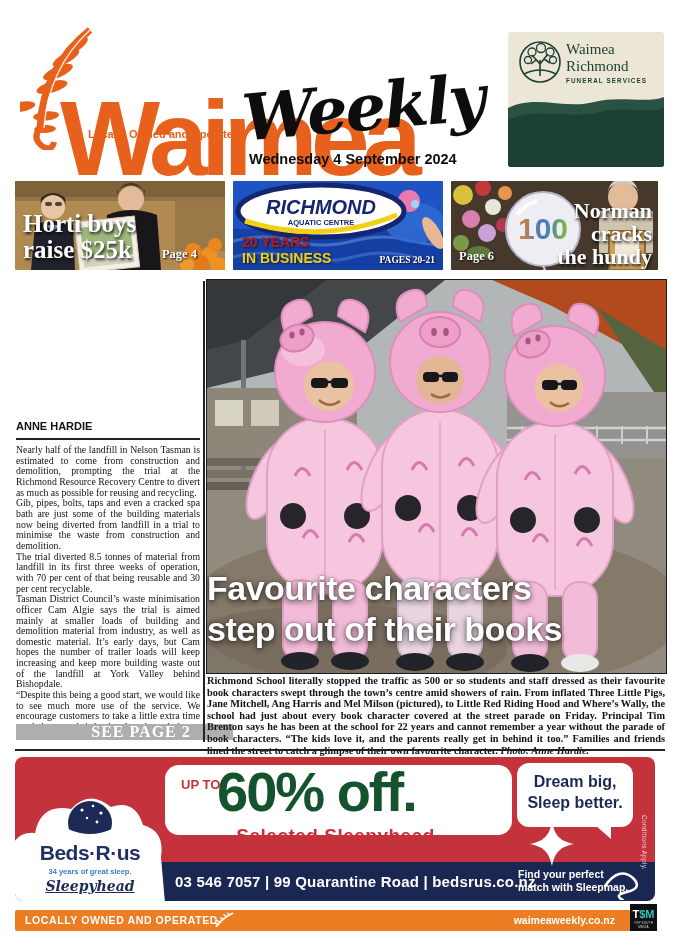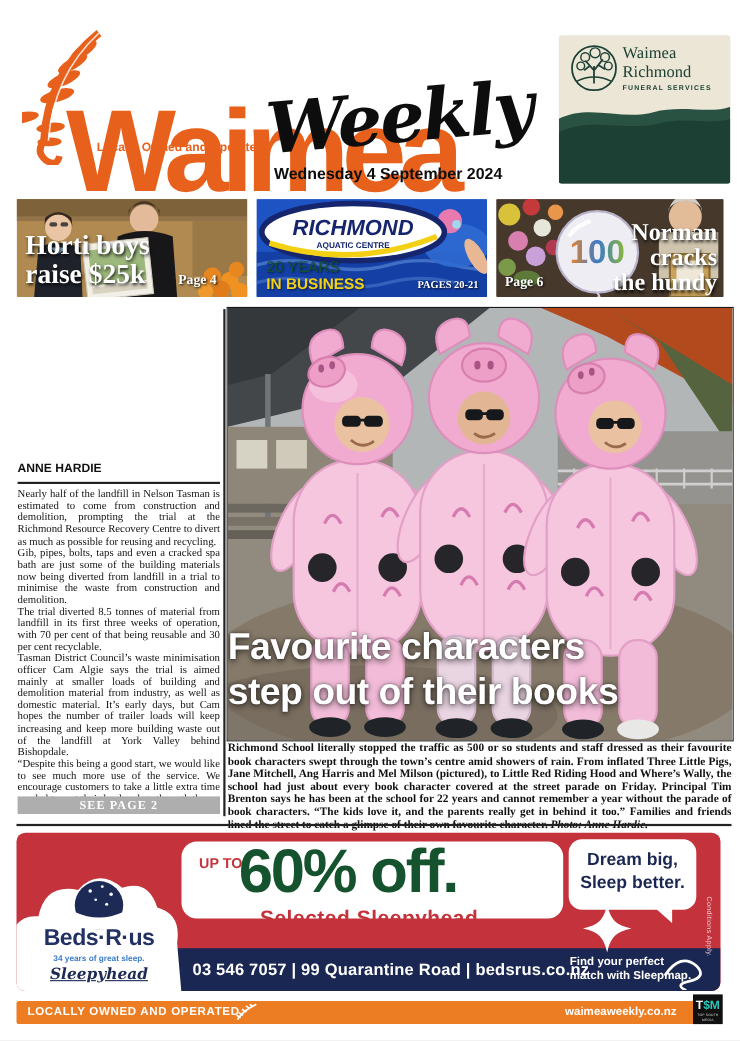--- a/index.html
+++ b/index.html
@@ -34,36 +34,36 @@
   .t-norman{left:451px;width:207px;}
   .teaser-title{position:absolute;font-family:"Liberation Serif",serif;font-weight:800;color:#fff;
     text-shadow:1px 2px 3px rgba(0,0,0,.85);line-height:1.05;}
   .horti-title{left:8px;top:30px;font-size:25px;}
   .norman-title{right:6px;top:18px;font-size:22px;text-align:right;}
   .teaser-page{position:absolute;font-family:"Liberation Serif",serif;font-weight:700;color:#fff;
     text-shadow:1px 1px 2px rgba(0,0,0,.9);font-size:12.5px;}
   .horti-page{right:28px;bottom:8px;}
   .aquatic-page{right:8px;bottom:5px;font-size:9.5px;}
   .norman-page{left:8px;bottom:6px;}
-  .aq-l1{position:absolute;left:9px;top:53px;font-size:14px;font-weight:400;color:#14532d;
+  .aq-l1{position:absolute;left:9px;top:53px;font-size:14px;font-weight:700;color:#b91c1c;
     text-shadow:1px 1px 2px rgba(0,0,0,.6);}
   .aq-l2{position:absolute;left:9px;top:69px;font-size:14px;font-weight:800;color:#f3d013;
     text-shadow:1px 1px 2px rgba(0,0,0,.6);}
 
   
   .headline{position:absolute;left:16px;top:280px;width:186px;font-size:31px;font-weight:800;
     color:#111;line-height:1.1;letter-spacing:-.5px;}
   .byline{position:absolute;left:16px;top:420px;font-size:11px;font-weight:800;color:#111;}
   .byline-rule{position:absolute;left:16px;top:438px;width:184px;height:2px;background:#222;}
   .body-copy{position:absolute;left:16px;top:445px;width:184px;font-family:"Liberation Serif",serif;
     font-size:9.8px;line-height:10.65px;color:#111;text-align:justify;}
   .body-copy p{margin:0;}
   .see-page{position:absolute;left:16px;top:724px;width:184px;height:16px;background:#aeaeae;
-    color:#fff;font-family:"Liberation Serif",serif;font-weight:700;font-size:11px;
-    letter-spacing:1px;text-align:center;line-height:16px;}
+    color:#fff;font-family:"Liberation Serif",serif;font-weight:700;font-size:16px;
+    letter-spacing:1px;text-align:center;line-height:16px;padding-left:33px;}
   .v-rule{position:absolute;left:203px;top:281px;width:2px;height:461px;background:#222;}
   .bottom-rule{position:absolute;left:15px;top:749px;width:650px;height:2px;background:#222;}
 
   
   .photo-box{position:absolute;left:206px;top:279px;width:459px;height:393px;border:1px solid #1a1a1a;
     overflow:hidden;}
   .photo-overlay{position:absolute;left:0;top:288px;width:100%;color:#fff;
     font-size:34px;font-weight:800;line-height:41px;letter-spacing:-.5px;
     text-shadow:0 2px 6px rgba(0,0,0,.65),0 0 2px rgba(0,0,0,.5);}
   .caption{position:absolute;left:207px;top:675px;width:458px;font-family:"Liberation Serif",serif;

